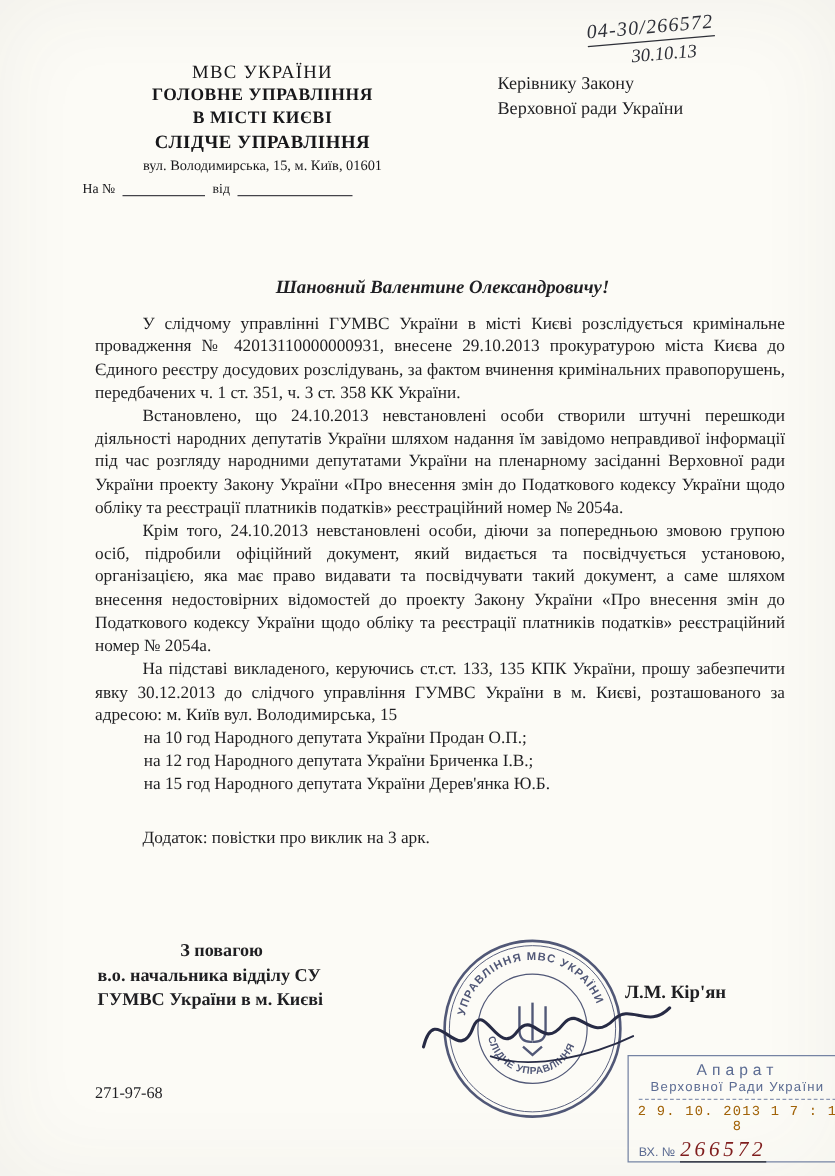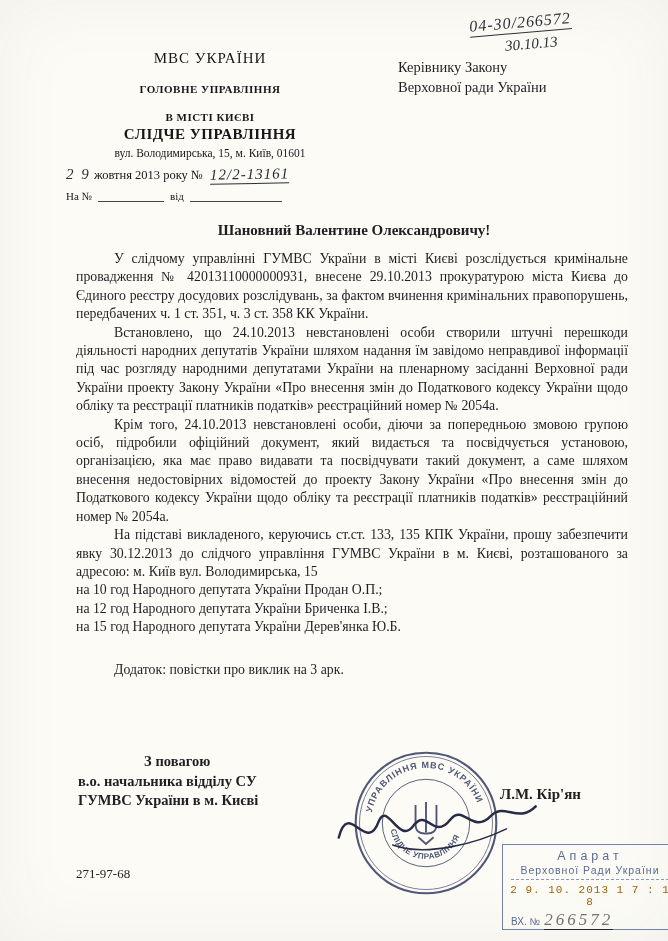--- a/index.html
+++ b/index.html
@@ -12,42 +12,42 @@
   }
 
   
   .hand-top { position:absolute; right:18px; top:10px; width:180px; transform:rotate(-5deg); color:#2e3038; }
   .hand-number { font-style:italic; font-size:16px; letter-spacing:1px; border-bottom:1.5px solid #2e3038; display:inline-block; padding-bottom:1px; }
   .hand-date { font-style:italic; font-size:15px; margin-left:34px; margin-top:3px; }
 
   
   .letterhead { position:absolute; left:60px; top:50px; width:300px; text-align:center; color:#17171a; }
   .org1 { font-weight:normal; font-size:15px; letter-spacing:1px; }
-  .org2, .org3 { font-weight:bold; font-size:11px; letter-spacing:0.5px; margin-top:16px; }
+  .org2, .org3 { font-weight:bold; font-size:14px; letter-spacing:0.5px; margin-top:2px; }
   .org4 { font-weight:bold; font-size:15px; letter-spacing:0.5px; margin-top:3px; }
   .address { font-size:11.5px; margin-top:4px; }
   .dateline { font-size:12.5px; margin-top:7px; text-align:left; padding-left:6px; white-space:nowrap; }
   .hw { font-style:italic; color:#2a2c34; font-size:15px; letter-spacing:2px; }
   .docnum { letter-spacing:1px; border-bottom:1.2px solid #2a2c34; margin-left:4px; transform:rotate(-1deg); display:inline-block; }
   .refline { font-size:11px; margin-top:6px; text-align:left; padding-left:6px; }
   .blank { display:inline-block; border-bottom:1px solid #44444a; height:11px; vertical-align:bottom; margin:0 6px; }
   .b1 { width:66px; } .b2 { width:92px; }
 
   
   .recipient { position:absolute; left:398px; top:57px; font-size:14.5px; line-height:20px; }
   .recipient .name { font-weight:bold; margin-top:2px; }
 
   
   .salutation { position:absolute; left:0; right:0; top:222px; text-align:center;
-    font-weight:bold; font-size:15px;margin-left:40px; }
+    font-weight:bold; font-style:italic; font-size:15px;margin-left:40px; }
 
   
   .body { position:absolute; left:76px; top:250px; width:552px; font-size:13.8px; line-height:18.4px; text-align:justify; }
   .body p { margin:0; text-indent:38px; }
-  .summons div { text-align:left; }
+  .summons div { margin-left:39px; text-align:left; }
   .attachment { margin-top:24px !important; }
 
   
   .signoff { position:absolute; left:78px; top:752px; font-weight:bold; font-size:14.5px; line-height:19.5px; }
   .signoff .regards { padding-left:18px;text-align:center; }
   .sig-name { position:absolute; left:500px; top:786px; font-weight:bold; font-size:15px; z-index:2; }
   .phone { position:absolute; left:76px; top:866px; font-size:13px; }
 
   
   .round-stamp { position:absolute; left:350px; top:747px; width:152px; height:152px; opacity:0.88; z-index:3; }
@@ -60,43 +60,38 @@
   .sig-stroke path { stroke:#272b45; }
 
   
   .entry-stamp { position:absolute; left:502px; top:844px; width:174px; height:84px;
     border:1.2px solid #7583a3; color:#5b6b92; text-align:center; z-index:5;
     font-family:"Liberation Sans", sans-serif; background:rgba(252,251,246,0.35); }
   .es-l1 { font-size:12.5px; letter-spacing:4px; margin-top:4px; }
   .es-l2 { font-size:10.5px; letter-spacing:1px; border-bottom:1px dashed #8b97b3; padding-bottom:3px; margin:1px 8px 0 8px; }
   .es-dt { font-family:"Liberation Mono", monospace; font-size:11px; color:#a16207; letter-spacing:1px; margin-top:4px; }
   .es-vx { margin-top:2px; font-size:10px; text-align:left; padding-left:8px; }
-  .es-vx .vxnum { font-style:italic; font-size:17px; color:#737373; letter-spacing:3px; border-bottom:1.3px solid #23252e; margin-left:4px; font-family:"Liberation Serif", serif; }
+  .es-vx .vxnum { font-style:italic; font-size:17px; color:#7f1d1d; letter-spacing:3px; border-bottom:1.3px solid #23252e; margin-left:4px; font-family:"Liberation Serif", serif; }
 </style>
 </head>
 <body>
 
 <div class="page">
 
   <div class="hand-top">
     <div class="hand-number">04-30/266572</div>
     <div class="hand-date">30.10.13</div>
   </div>
 
   <div class="letterhead">
     <div class="org1">МВС УКРАЇНИ</div>
     <div class="org2">ГОЛОВНЕ УПРАВЛІННЯ</div>
     <div class="org3">В МІСТІ КИЄВІ</div>
     <div class="org4">СЛІДЧЕ УПРАВЛІННЯ</div>
     <div class="address">вул. Володимирська, 15, м. Київ, 01601</div>
-    <div class="dateline">
-      <span class="hw">2 9</span>
-      <span>жовтня 2013 року №</span>
-      <span class="hw docnum">12/2-13161</span>
-    </div>
     <div class="refline">
       <span>На №</span><span class="blank b1"></span><span>від</span><span class="blank b2"></span>
     </div>
   </div>
 
   <div class="recipient">
     <div>Керівнику Закону</div>
     <div>Верховної ради України</div>
   </div>
 

